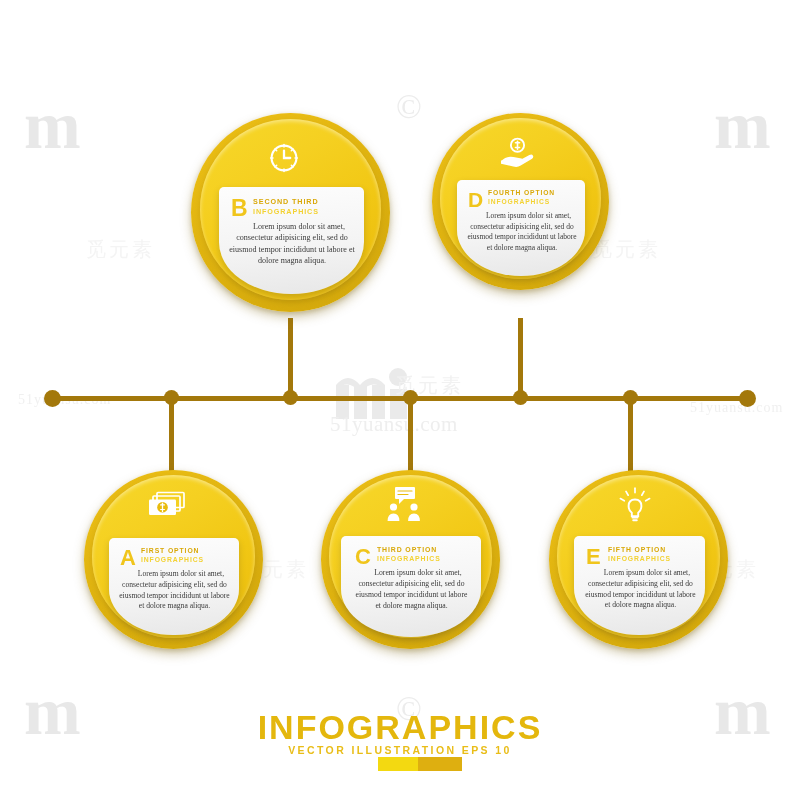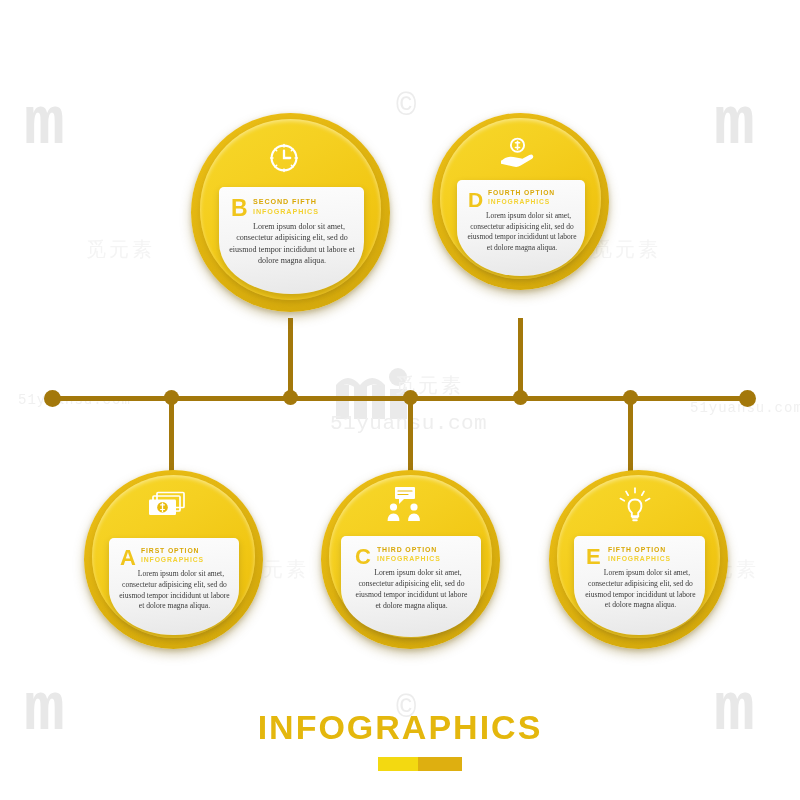--- a/index.html
+++ b/index.html
@@ -4,21 +4,21 @@
 <style>
   html,body{margin:0;padding:0;}
   body{
     width:800px;height:800px;background:#ffffff;
     font-family:"Liberation Sans", sans-serif;
     overflow:hidden;position:relative;
   }
   #stage{position:absolute;left:0;top:0;width:800px;height:800px;}
 
   
-  .wm{position:absolute;color:#e9e9e9;font-family:Liberation Mono, monospace;
+  .wm{position:absolute;color:#e9e9e9;font-family:Liberation Serif, serif;
       user-select:none;pointer-events:none;}
   .wm-c{font-size:34px;color:#ececec;}
   .wm-center-logo{left:330px;top:355px;width:150px;height:80px;}
   .wm-m{font-size:68px;font-weight:bold;color:#e8e8e8;letter-spacing:-2px;}
   .wm-url{font-size:21px;color:#eeeeee;letter-spacing:0.5px;}
   .wm-sm{font-size:14px;color:#f0f0f0;letter-spacing:1px;}
   .wm-cjk{font-size:20px;color:#f1f1f1;letter-spacing:3px;}
 
   
   .hline{position:absolute;background:#a3780b;}
@@ -138,21 +138,21 @@
             <path d="M24.3 24.3 l1.7 1.7"></path>
           <path d="M26 8.0 l-1.7 1.7"></path>
             <path d="M9.7 24.3 l-1.7 1.7"></path>
         </g>
       </svg>
     </div>
 
     <div class="panel" style="left:28px;top:74px;width:145px;height:107px;
                 border-radius:5px 5px 72px 72px / 5px 5px 52px 52px;">
       <div class="letter" style="left:12px;top:10px;font-size:23px;">B</div>
-      <div class="ttl" style="left:34px;top:10px;font-size:7.2px;">SECOND FIFTH</div>
+      <div class="ttl" style="left:34px;top:10px;font-size:7.2px;">SECOND THIRD</div>
       <div class="sub" style="left:34px;top:20px;font-size:7.2px;">INFOGRAPHICS</div>
       <div class="body-txt" style="left:10px;top:34px;width:126px;font-size:8.1px;text-align:center;text-indent:14px;">Lorem ipsum dolor sit amet, consectetur adipisicing elit, sed do eiusmod tempor incididunt ut labore et dolore magna aliqua.</div>
     </div>
   </div>
 
   <div class="node-circle" style="left:432px;top:113px;width:177px;height:177px;">
     <div class="disc-shadow"></div>
     <div class="disc-top" style="left:8px;top:5px;width:161px;height:161px;"></div>
 
     <div class="ic" style="left:66px;top:23px;">
@@ -255,17 +255,18 @@
     <div class="panel" style="left:25px;top:66px;width:131px;height:99px;
                 border-radius:5px 5px 65px 65px / 5px 5px 47px 47px;">
       <div class="letter" style="left:12px;top:10px;font-size:22px;">E</div>
       <div class="ttl" style="left:34px;top:10px;font-size:6.8px;">FIFTH OPTION</div>
       <div class="sub" style="left:34px;top:19px;font-size:6.8px;">INFOGRAPHICS</div>
       <div class="body-txt" style="left:10px;top:32px;width:113px;font-size:7.6px;text-align:center;text-indent:13px;">Lorem ipsum dolor sit amet, consectetur adipisicing elit, sed do eiusmod tempor incididunt ut labore et dolore magna aliqua.</div>
     </div>
   </div>
 
   <div class="foot-title" style="left:0;top:708px;width:800px;text-align:center;font-size:34px;">INFOGRAPHICS</div>
+  <div class="foot-sub" style="left:0;top:744px;width:800px;text-align:center;font-size:10.5px;">VECTOR ILLUSTRATION EPS 10</div>
 
   <div class="bar-l" style="left:378px;top:757px;width:40px;height:14px;"></div>
   <div class="bar-r" style="left:418px;top:757px;width:44px;height:14px;"></div>
 
 </div>
 
 </body></html>

